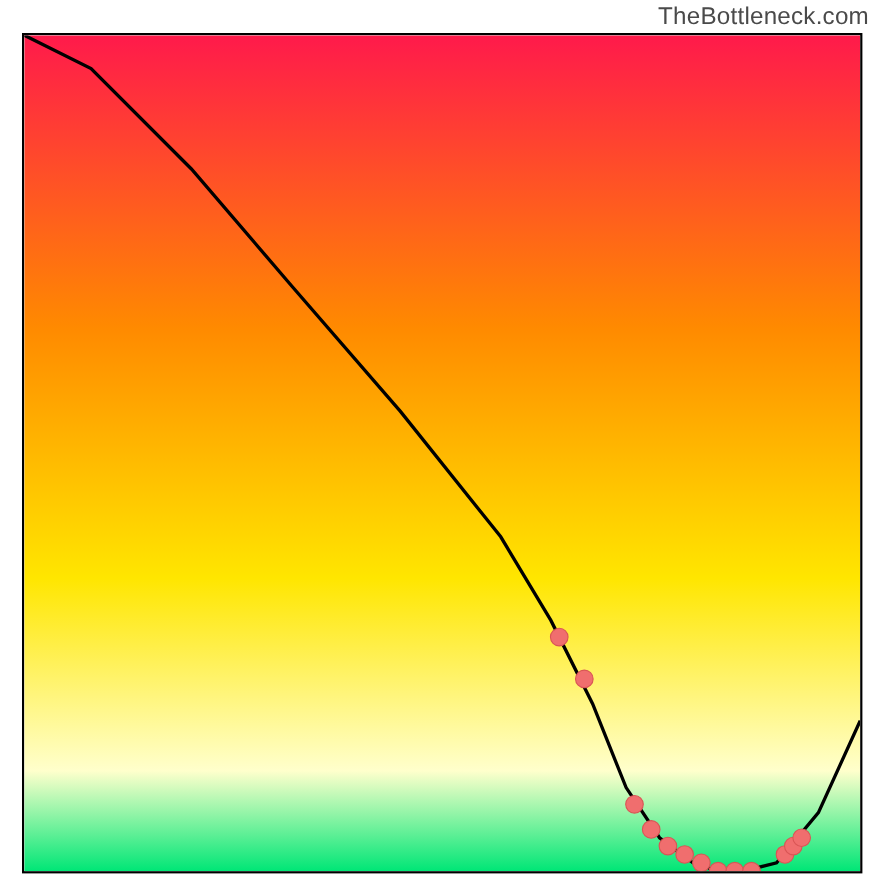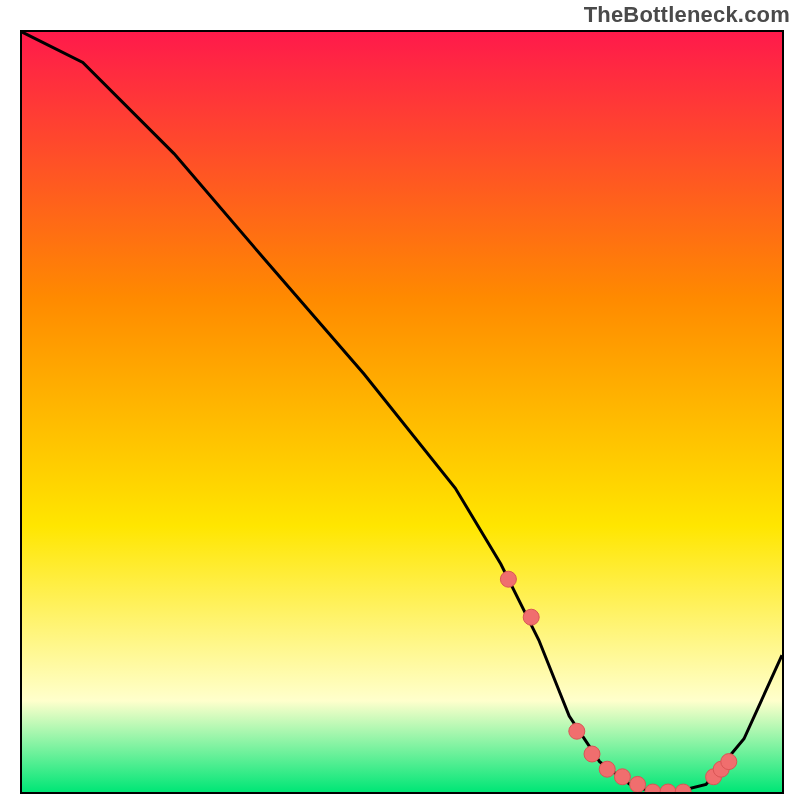--- a/index.html
+++ b/index.html
@@ -14,21 +14,21 @@
   .stage {
     position: relative;
     width: 800px;
     height: 800px;
   }
   .attribution {
     position: absolute;
     top: 2px;
     right: 10px;
     font-size: 22px;
-    font-weight: 700;
+    font-weight: 400;
     color: #4a4a4a;
     letter-spacing: 0.2px;
     z-index: 10;
   }
   .plot {
     position: absolute;
     left: 20px;
     top: 30px;
     width: 760px;
     height: 760px;

